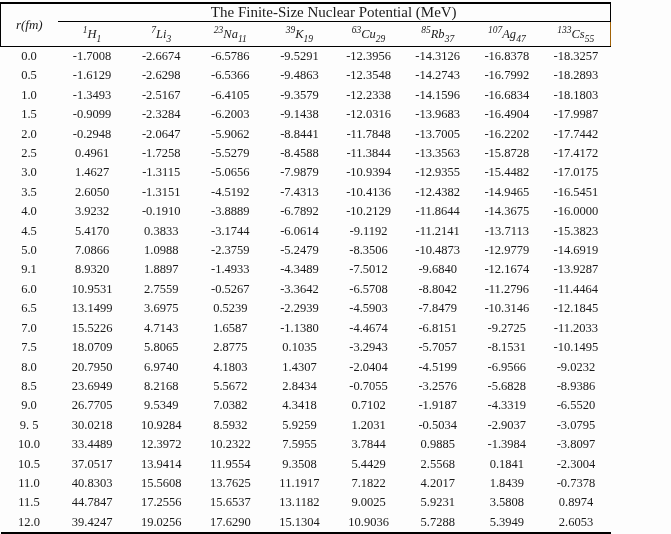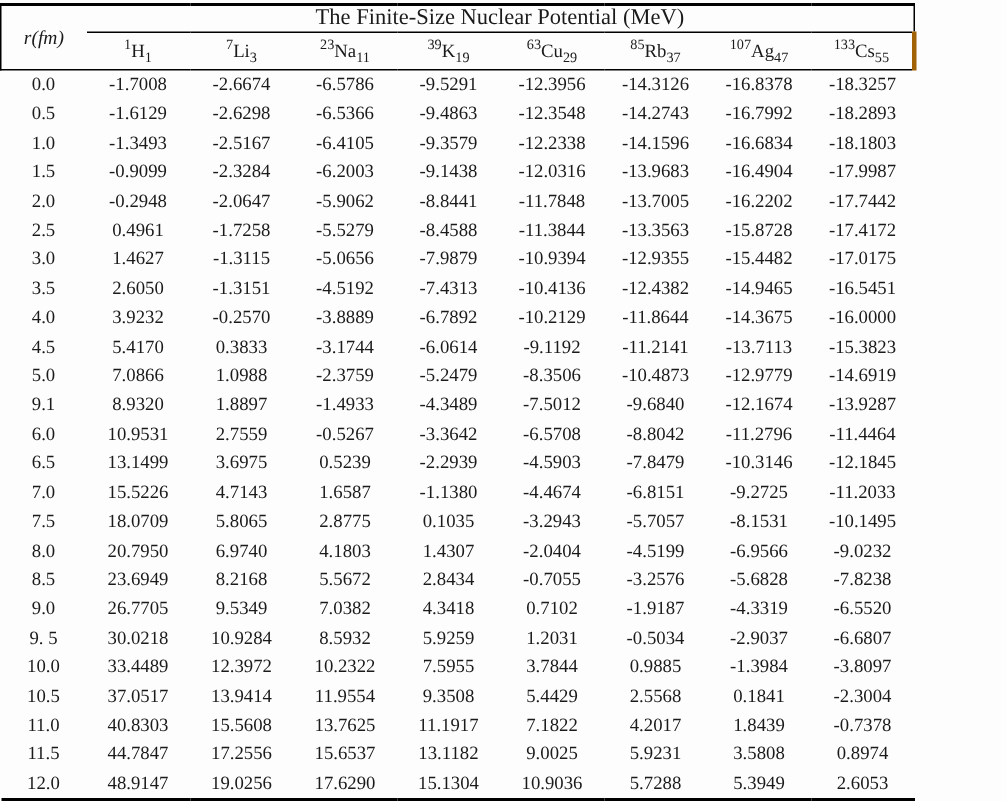--- a/index.html
+++ b/index.html
@@ -33,25 +33,26 @@
     border-bottom: 1px solid #000;
     border-right: 1px solid #000;
   }
   .corner {
     font-style: italic;
     font-size: 13px;
     border-left: 1px solid #000;
     border-bottom: 1px solid #000;
   }
   .iso {
+    font-style: italic;
     font-size: 12.5px;
     height: 24px;
     border-bottom: 1px solid #000;
   }
-  .iso:last-child { border-right: 3px solid #a16207; }
+  .iso:last-child { border-right: 1px solid #a16207; }
   .iso sup, .iso sub { font-size: 9.5px; line-height: 0; }
   tbody td {
     font-size: 12.5px;
     height: 19.4px;
     line-height: 19.4px;
   }
 </style>
 </head>
 <body>
 
@@ -168,21 +169,21 @@
         <td>-4.5192</td>
         <td>-7.4313</td>
         <td>-10.4136</td>
         <td>-12.4382</td>
         <td>-14.9465</td>
         <td>-16.5451</td>
       </tr>
       <tr>
         <td>4.0</td>
         <td>3.9232</td>
-        <td>-0.2570</td>
+        <td>-0.1910</td>
         <td>-3.8889</td>
         <td>-6.7892</td>
         <td>-10.2129</td>
         <td>-11.8644</td>
         <td>-14.3675</td>
         <td>-16.0000</td>
       </tr>
       <tr>
         <td>4.5</td>
         <td>5.4170</td>
@@ -273,21 +274,21 @@
       </tr>
       <tr>
         <td>8.5</td>
         <td>23.6949</td>
         <td>8.2168</td>
         <td>5.5672</td>
         <td>2.8434</td>
         <td>-0.7055</td>
         <td>-3.2576</td>
         <td>-5.6828</td>
-        <td>-7.8238</td>
+        <td>-8.9386</td>
       </tr>
       <tr>
         <td>9.0</td>
         <td>26.7705</td>
         <td>9.5349</td>
         <td>7.0382</td>
         <td>4.3418</td>
         <td>0.7102</td>
         <td>-1.9187</td>
         <td>-4.3319</td>
@@ -295,21 +296,21 @@
       </tr>
       <tr>
         <td>9. 5</td>
         <td>30.0218</td>
         <td>10.9284</td>
         <td>8.5932</td>
         <td>5.9259</td>
         <td>1.2031</td>
         <td>-0.5034</td>
         <td>-2.9037</td>
-        <td>-6.6807</td>
+        <td>-3.0795</td>
       </tr>
       <tr>
         <td>10.0</td>
         <td>33.4489</td>
         <td>12.3972</td>
         <td>10.2322</td>
         <td>7.5955</td>
         <td>3.7844</td>
         <td>0.9885</td>
         <td>-1.3984</td>
@@ -343,21 +344,21 @@
         <td>17.2556</td>
         <td>15.6537</td>
         <td>13.1182</td>
         <td>9.0025</td>
         <td>5.9231</td>
         <td>3.5808</td>
         <td>0.8974</td>
       </tr>
       <tr>
         <td>12.0</td>
-        <td>48.9147</td>
+        <td>39.4247</td>
         <td>19.0256</td>
         <td>17.6290</td>
         <td>15.1304</td>
         <td>10.9036</td>
         <td>5.7288</td>
         <td>5.3949</td>
         <td>2.6053</td>
       </tr>
     </tbody>
 </table>

